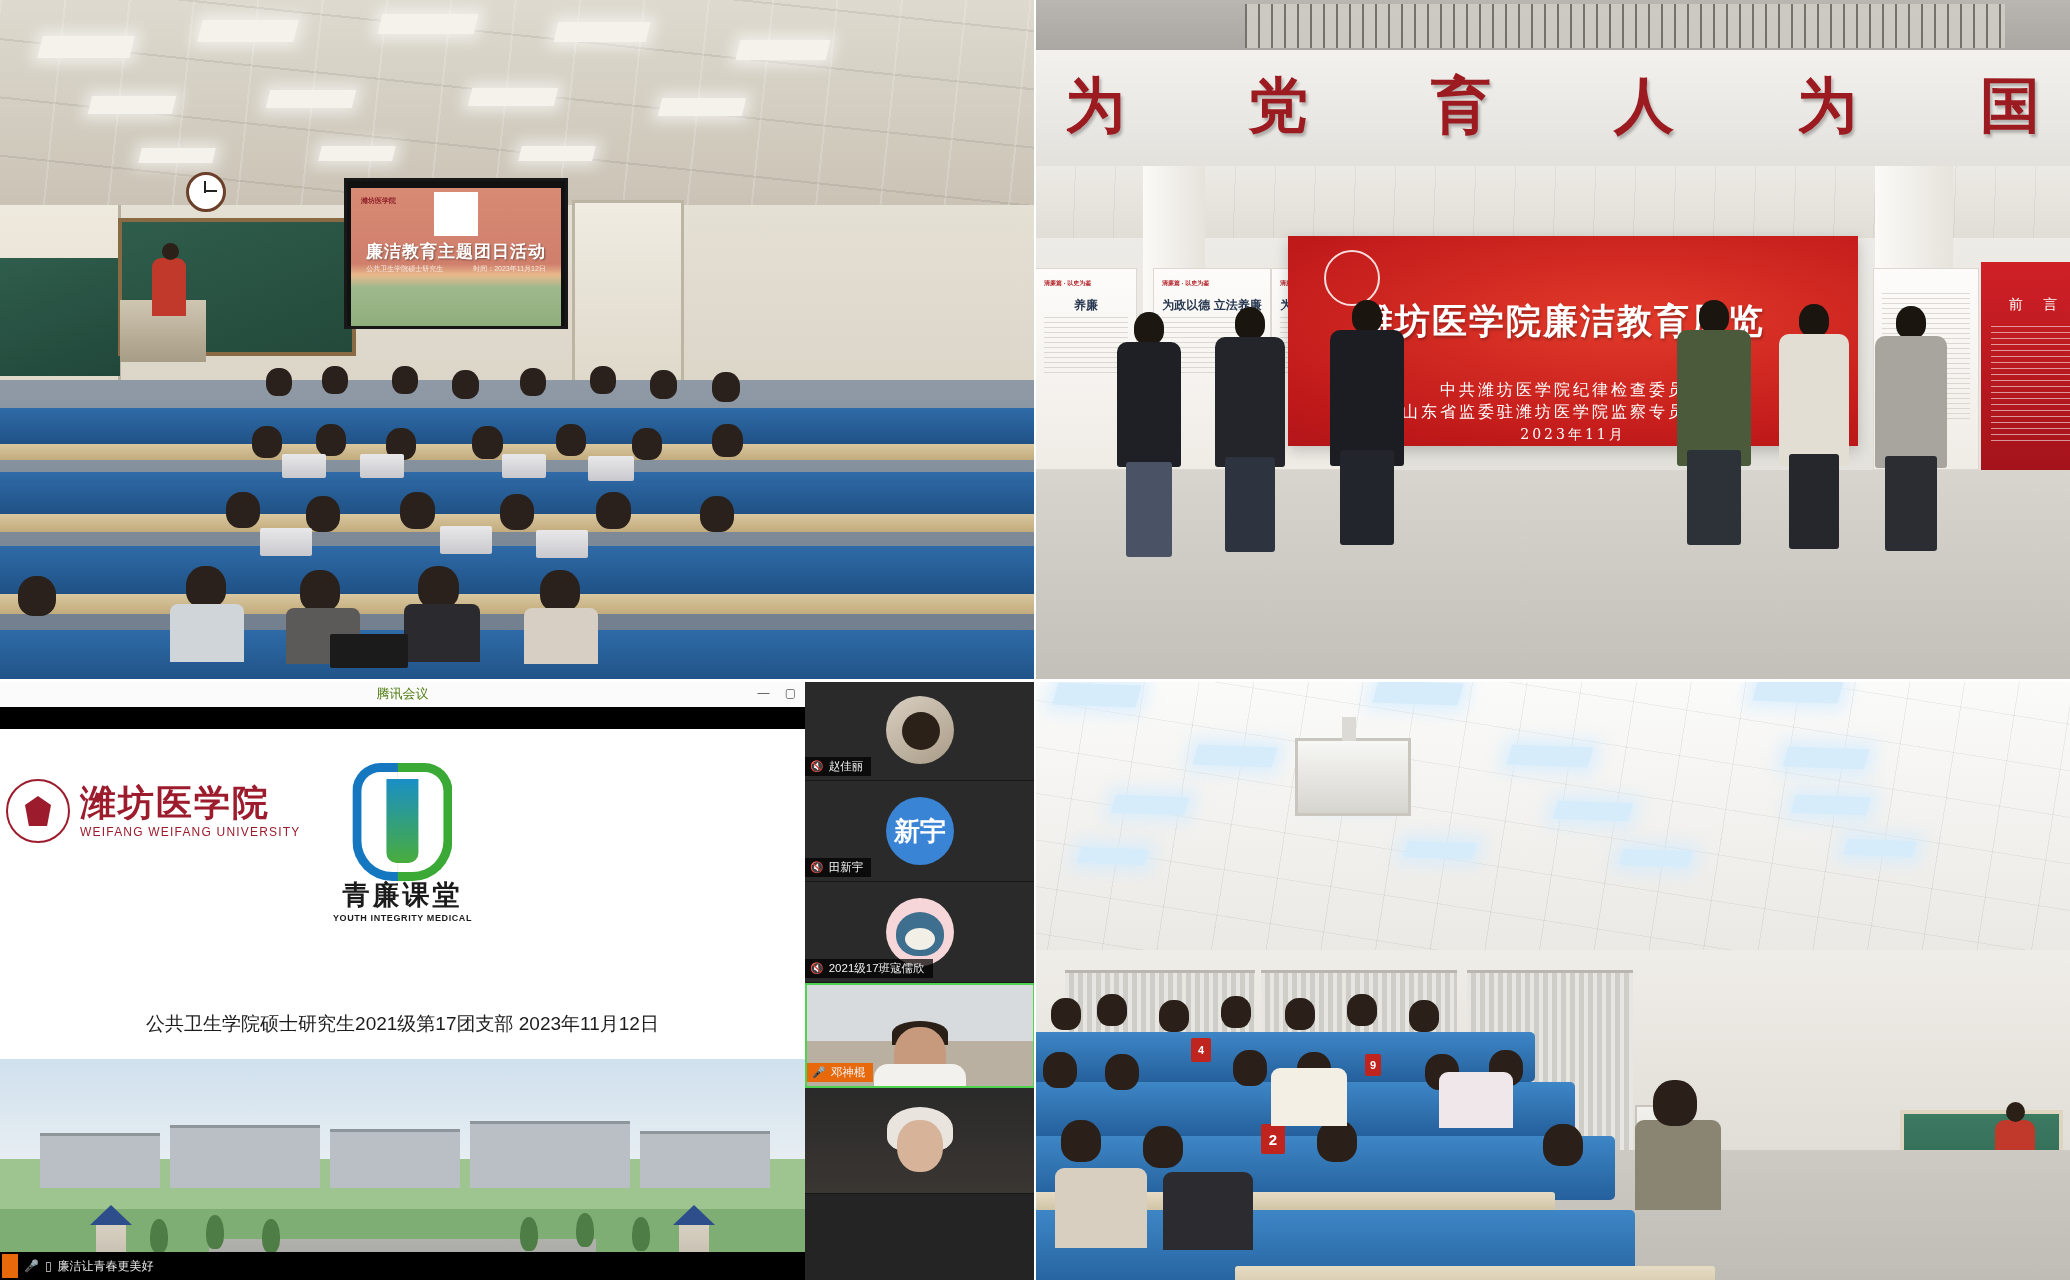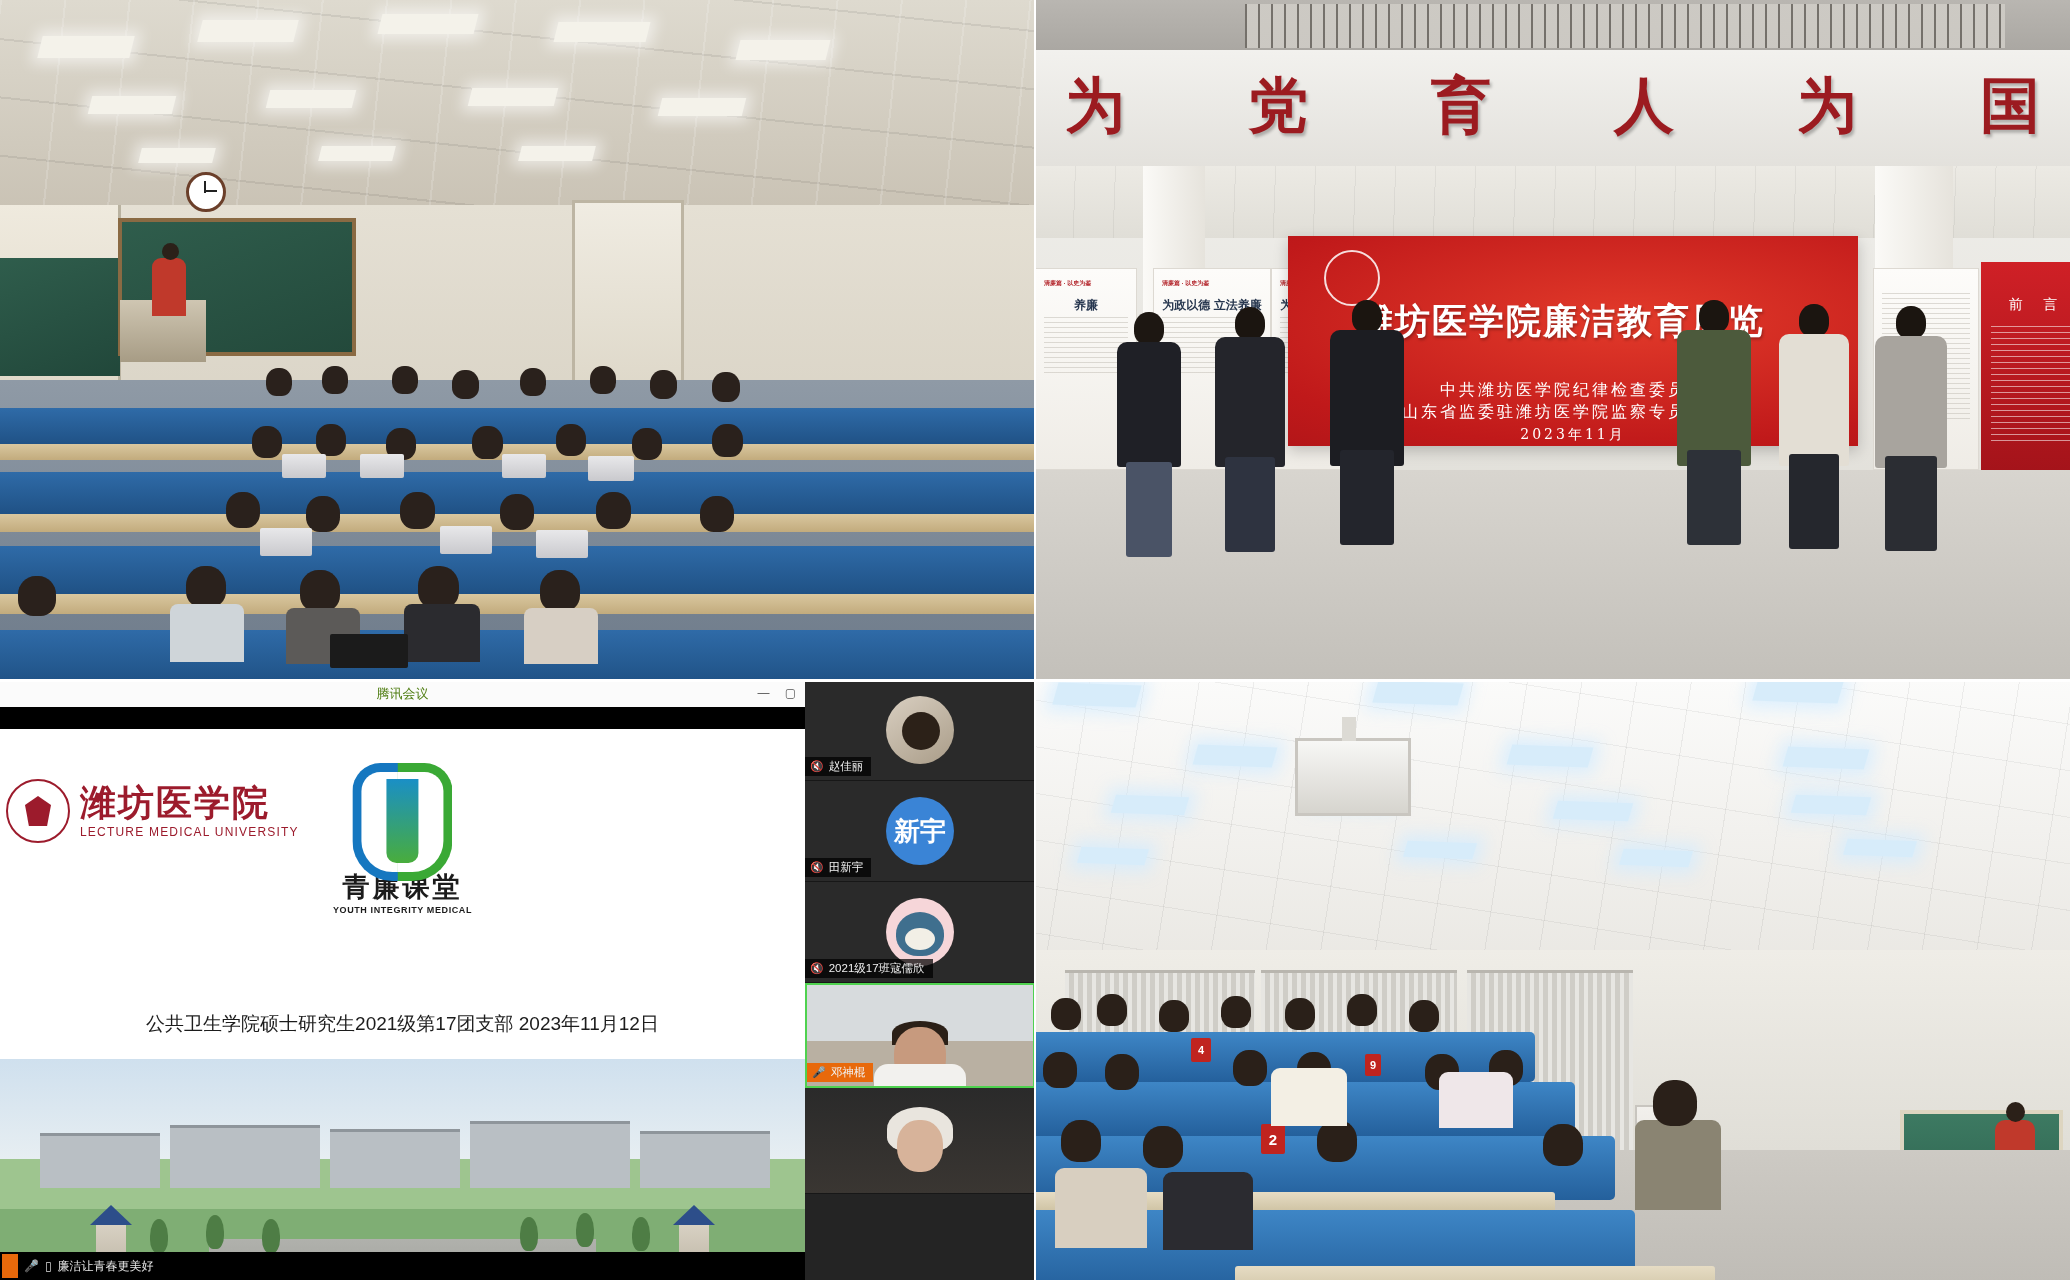--- a/index.html
+++ b/index.html
@@ -81,21 +81,21 @@
   .wfmu{position:absolute;left:6px;top:30px;display:flex;align-items:center;gap:10px;}
   .wfmu .seal{width:60px;height:60px;border-radius:50%;border:2px solid #9c1b2c;position:relative;background:#fff;}
   .wfmu .seal:after{content:"";position:absolute;left:50%;top:50%;transform:translate(-50%,-50%);width:26px;height:30px;background:#9c1b2c;clip-path:polygon(50% 0,100% 30%,85% 100%,15% 100%,0 30%);}
   .wfmu .cn{color:#9c1b2c;font-size:36px;font-weight:bold;font-family:"DejaVu Serif",serif;letter-spacing:2px;line-height:1;}
   .wfmu .en{color:#9c1b2c;font-size:12px;letter-spacing:1.2px;margin-top:5px;}
   .qllogo{position:absolute;left:50%;transform:translateX(-50%);top:10px;text-align:center;}
   .qllogo .mark{width:108px;height:108px;margin:0 auto;position:relative;}
   .qllogo .mark .lf{position:absolute;left:4px;top:4px;width:46px;height:100px;border:9px solid #1577c0;border-right:none;border-radius:28px 0 0 40px;}
   .qllogo .mark .rf{position:absolute;right:4px;top:4px;width:46px;height:100px;border:9px solid #3aa935;border-left:none;border-radius:0 28px 40px 0;}
   .qllogo .mark .mid{position:absolute;left:38px;top:20px;width:32px;height:84px;background:linear-gradient(#1a8fc6,#49ad3c);border-radius:0 0 10px 10px;}
-  .qllogo .cn{font-size:27px;font-weight:bold;color:#1b1b1b;font-family:"DejaVu Serif",serif;letter-spacing:3px;margin-top:2px;}
+  .qllogo .cn{font-size:27px;font-weight:bold;color:#1b1b1b;font-family:"DejaVu Serif",serif;letter-spacing:3px;margin-top:10px;}
   .qllogo .en{font-size:9px;font-weight:bold;color:#1b1b1b;letter-spacing:.6px;}
   .sl-title{position:absolute;left:0;right:0;top:205px;text-align:center;font-size:44px;font-weight:bold;color:#e23b32;font-family:"DejaVu Serif",serif;letter-spacing:2px;-webkit-text-stroke:1px #c0272d;}
   .sl-sub{position:absolute;left:0;right:0;top:282px;text-align:center;font-size:19px;color:#1c1c1c;}
   .sl-photo{position:absolute;left:0;right:0;top:330px;height:250px;background:linear-gradient(#cfe2ef 0 38%, #9ec58f 38% 60%, #7fae74 60% 78%, #9a9a92 78% 100%);overflow:hidden;}
   .sl-photo .sky{position:absolute;left:0;top:0;width:100%;height:40%;background:linear-gradient(#cfe0ee,#e7eef2);}
   .sl-photo .bld{position:absolute;background:#b9bfc4;border-top:3px solid #8e959b;}
   .sl-photo .tree{position:absolute;width:18px;height:34px;border-radius:50% 50% 40% 40%;background:#4e7d45;}
   .sl-photo .road{position:absolute;left:26%;right:26%;bottom:0;height:70px;background:linear-gradient(#b0b1ac,#9a9b96);}
   .sl-photo .tower{position:absolute;width:30px;height:62px;background:linear-gradient(#dad3c5,#b8b0a0);}
   .sl-photo .tower:before{content:"";position:absolute;left:-6px;top:-16px;width:42px;height:20px;background:#2d4e8a;clip-path:polygon(50% 0,100% 100%,0 100%);}
@@ -180,20 +180,31 @@
     <div class="ltile" style="left:320px;top:146px;width:74px;height:15px;"></div>
     <div class="ltile" style="left:520px;top:146px;width:74px;height:15px;"></div>
 
     <div class="wall"></div>
     <div class="doorL"></div>
     <div class="doorR"></div>
     <div class="board2"></div>
     <div class="board"></div>
     <div class="clock"></div>
 
+    <div class="screen">
+      <div class="slide">
+        <div class="slogo">潍坊医学院</div>
+        <div class="qlogo"></div>
+        <div class="stitle">廉洁教育主题团日活动</div>
+        <div class="ssub">
+          <span>公共卫生学院硕士研究生</span>
+          <span>时间：2023年11月12日</span>
+        </div>
+      </div>
+    </div>
 
     <div class="podium"></div>
     <div class="presenter"></div>
 
     <div class="seats">
       <div class="row" style="top:28px;height:40px;"></div>
       <div class="desk" style="top:64px;height:16px;"></div>
       <div class="row" style="top:92px;height:46px;"></div>
       <div class="desk" style="top:134px;height:18px;"></div>
       <div class="row" style="top:166px;height:52px;"></div>
@@ -340,21 +351,21 @@
       </div>
     </div>
     <div class="tm-black"></div>
 
     <div class="tm-stage">
       <div class="sl-logos">
         <div class="wfmu">
           <div class="seal"></div>
           <div>
             <div class="cn">潍坊医学院</div>
-            <div class="en">LECTURE MEDICAL UNIVERSITY</div>
+            <div class="en">WEIFANG WEIFANG UNIVERSITY</div>
           </div>
         </div>
         <div class="qllogo">
           <div class="mark">
             <div class="lf"></div>
             <div class="rf"></div>
             <div class="mid"></div>
           </div>
           <div class="cn">青廉课堂</div>
           <div class="en">YOUTH INTEGRITY MEDICAL</div>

